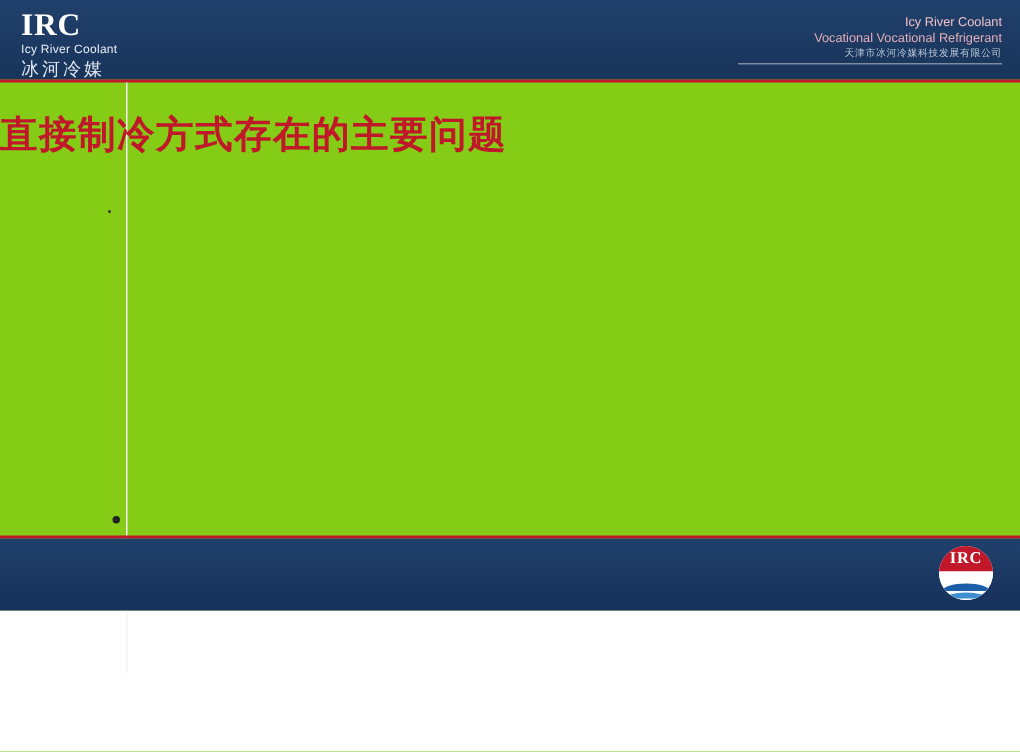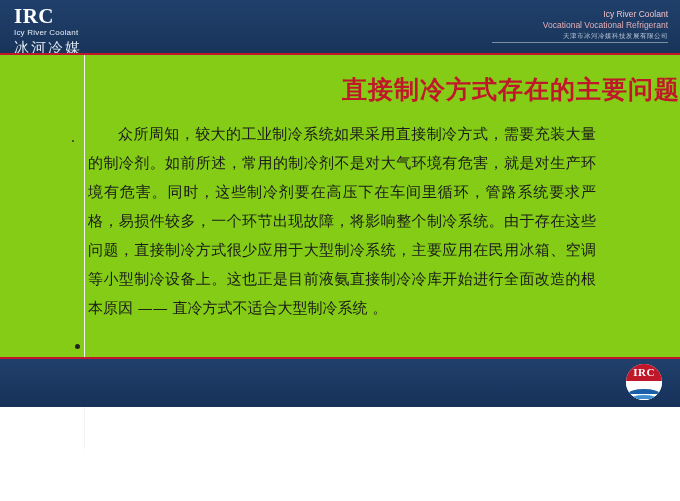--- a/index.html
+++ b/index.html
@@ -52,21 +52,21 @@
     letter-spacing: 0.5px;
     color: #ffffff;
   }
   .logo-en {
     font-size: 8px;
     color: #e8eef5;
     margin-top: 2px;
     letter-spacing: 0.2px;
   }
   .logo-cn {
-    font-size: 15px;
+    font-size: 12px;
     color: #dfe7f0;
     margin-top: 3px;
     letter-spacing: 2px;
   }
   .header-right {
     position: absolute;
     right: 12px;
     top: 9px;
     text-align: right;
     line-height: 1.35;
@@ -91,21 +91,21 @@
     width: 176px;
     height: 1px;
     background: #7d8ea3;
   }
   
   .title {
     position: absolute;
     top: 73px;
     left: 0;
     width: 680px;
-    text-align: right;
+    text-align: left;
     font-family: "DejaVu Serif", "Liberation Serif", serif;
     font-weight: bold;
     font-size: 25px;
     color: #c0182a;
     letter-spacing: 1px;
   }
   
   .body-text {
     position: absolute;
     top: 120px;
@@ -236,21 +236,20 @@
   </div>
   <div class="header-rule"></div>
 
   <div class="side-rule-left"></div>
 
   <div class="title">直接制冷方式存在的主要问题</div>
 
   <div class="bullet-small"></div>
   <div class="bullet-big"></div>
 
-  <div class="body-text">众所周知，较大的工业制冷系统如果采用直接制冷方式，需要充装大量的制冷剂。如前所述，常用的制冷剂不是对大气环境有危害，就是对生产环境有危害。同时，这些制冷剂要在高压下在车间里循环，管路系统要求严格，易损件较多，一个环节出现故障，将影响整个制冷系统。由于存在这些问题，直接制冷方式很少应用于大型制冷系统，主要应用在民用冰箱、空调等小型制冷设备上。这也正是目前液氨直接制冷冷库开始进行全面改造的根本原因 —— 直冷方式不适合大型制冷系统 。</div>
 
   <div class="footer-rule"></div>
   <div class="footer">
     <div class="footer-badge">
       <div class="badge-top">IRC</div>
       <div class="badge-bot">
         <div class="badge-wave1"></div>
         <div class="badge-wave2"></div>
       </div>
     </div>

